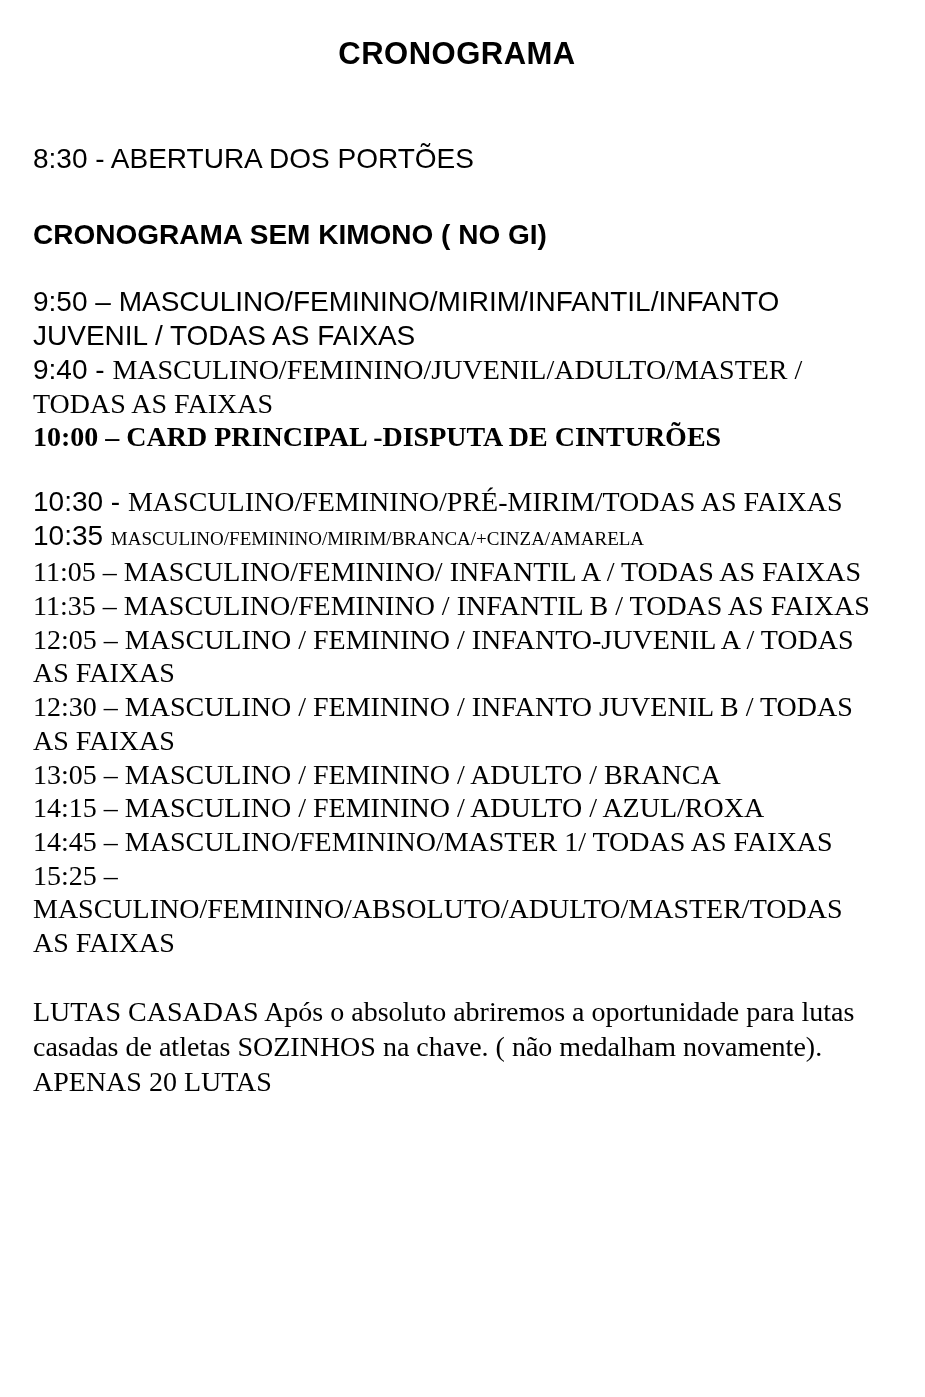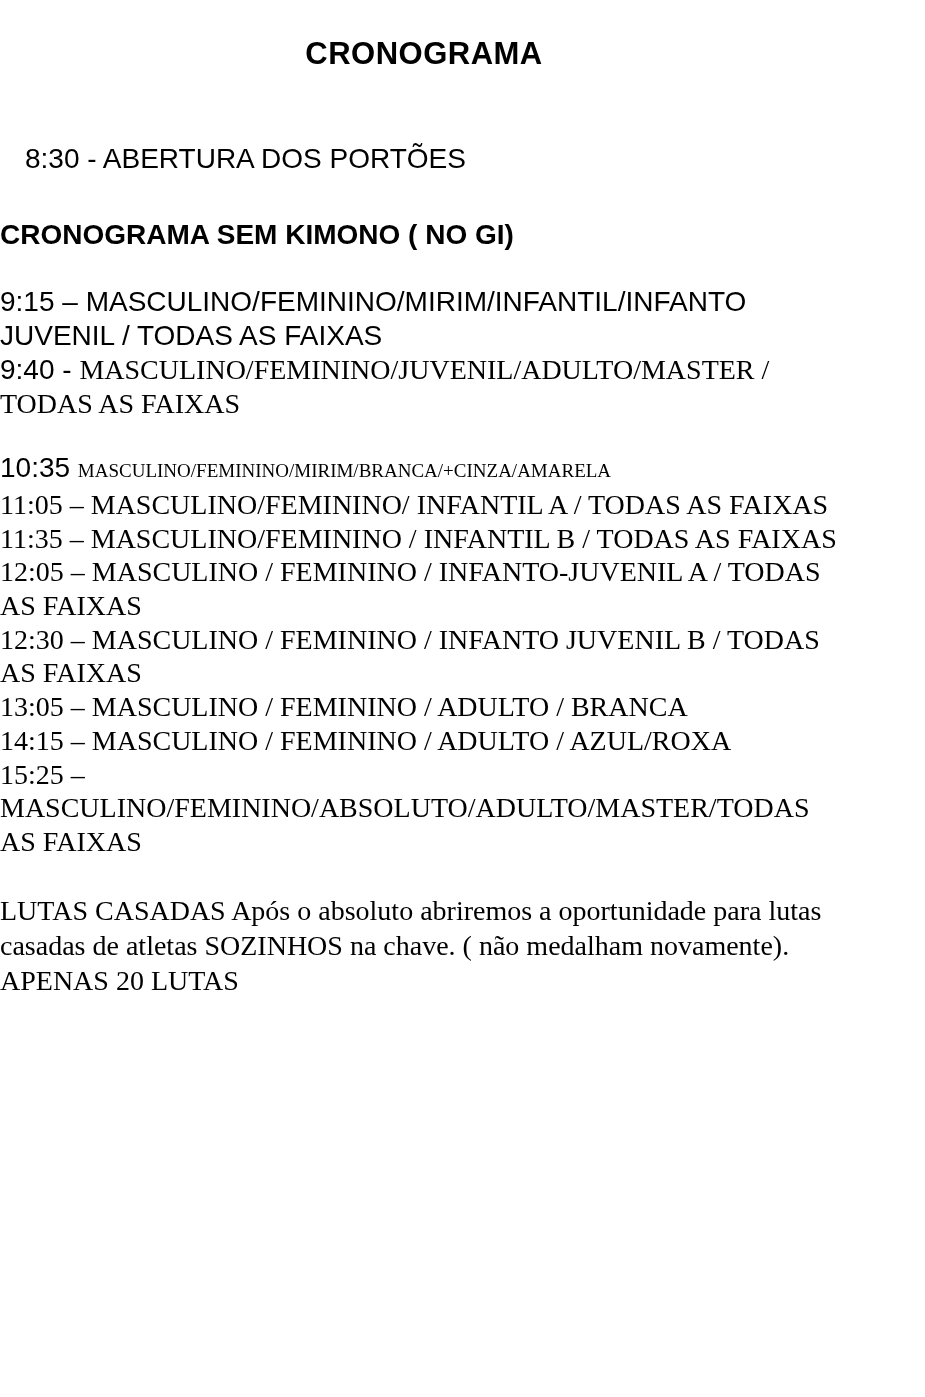--- a/index.html
+++ b/index.html
@@ -5,20 +5,21 @@
   html, body { margin: 0; padding: 0; }
   body {
     width: 925px;
     height: 1397px;
     background: #ffffff;
     color: #000000;
     overflow: hidden;
     font-family: "Liberation Serif", serif;
   }
   .content {
+    padding-left: 33px;
     width: 880px;
   }
   .doc-title {
     margin: 37px 32px 0 0;
     text-align: center;
     font-family: "Liberation Sans", sans-serif;
     font-weight: bold;
     font-size: 31px;
     line-height: 34px;
     letter-spacing: 0.5px;
@@ -26,56 +27,59 @@
   .line {
     font-size: 28px;
     line-height: 33.7px;
     white-space: pre-wrap;
   }
   .serif { font-family: "Liberation Serif", serif; }
   .sans  { font-family: "Liberation Sans", sans-serif; }
   .bold  { font-weight: bold; }
   .small-ev { font-size: 19px; }
 
-  .opening    { margin-top: 71px; margin-left: 25px; }
+  .opening    { margin-top: 71px; }
   .hdr-nogi   { margin-top: 42px; }
   .list-nogi  { margin-top: 34px; }
   .hdr-gi     { margin-top: 75px; }
   .list-gi    { margin-top: 31px; }
   .footer-par { margin-top: 34px; line-height: 35px; }
 </style>
 </head>
 <body>
 
 <div class="content">
 
   <div class="doc-title">CRONOGRAMA</div>
 
   <div class="line sans opening">8:30 - ABERTURA DOS PORTÕES</div>
 
   <div class="line sans bold hdr-nogi">CRONOGRAMA SEM KIMONO ( NO GI)</div>
 
   <div class="list-nogi">
-    <div class="line sans"><span>9:15 – </span><span>MASCULINO/FEMININO/MIRIM/INFANTIL/INFANTO
+    <div class="line sans"><span>9:50 – </span><span>MASCULINO/FEMININO/MIRIM/INFANTIL/INFANTO
 JUVENIL / TODAS AS FAIXAS</span></div>
     <div class="line serif"><span class="sans">9:40 - </span><span>MASCULINO/FEMININO/JUVENIL/ADULTO/MASTER /
 TODAS AS FAIXAS</span></div>
+    <div class="line serif bold"><span>10:00 – </span><span>CARD PRINCIPAL -DISPUTA DE CINTURÕES</span></div>
   </div>
 
 
   <div class="list-gi">
+    <div class="line serif"><span class="sans">10:30 - </span><span>MASCULINO/FEMININO/PRÉ-MIRIM/TODAS AS FAIXAS</span></div>
     <div class="line serif"><span class="sans">10:35 </span><span class="small-ev">MASCULINO/FEMININO/MIRIM/BRANCA/+CINZA/AMARELA</span></div>
     <div class="line serif"><span>11:05 – </span><span>MASCULINO/FEMININO/ INFANTIL A / TODAS AS FAIXAS</span></div>
     <div class="line serif"><span>11:35 – </span><span>MASCULINO/FEMININO / INFANTIL B / TODAS AS FAIXAS</span></div>
     <div class="line serif"><span>12:05 – </span><span>MASCULINO / FEMININO / INFANTO-JUVENIL A / TODAS
 AS FAIXAS</span></div>
     <div class="line serif"><span>12:30 – </span><span>MASCULINO / FEMININO / INFANTO JUVENIL B / TODAS
 AS FAIXAS</span></div>
     <div class="line serif"><span>13:05 – </span><span>MASCULINO / FEMININO / ADULTO / BRANCA</span></div>
     <div class="line serif"><span>14:15 – </span><span>MASCULINO / FEMININO / ADULTO / AZUL/ROXA</span></div>
+    <div class="line serif"><span>14:45 – </span><span>MASCULINO/FEMININO/MASTER 1/ TODAS AS FAIXAS</span></div>
     <div class="line serif"><span>15:25 –</span><span>
 MASCULINO/FEMININO/ABSOLUTO/ADULTO/MASTER/TODAS
 AS FAIXAS</span></div>
   </div>
 
   <div class="line serif footer-par">LUTAS CASADAS Após o absoluto abriremos a oportunidade para lutas
 casadas de atletas SOZINHOS na chave. ( não medalham novamente).
 APENAS 20 LUTAS</div>
 
 </div>

